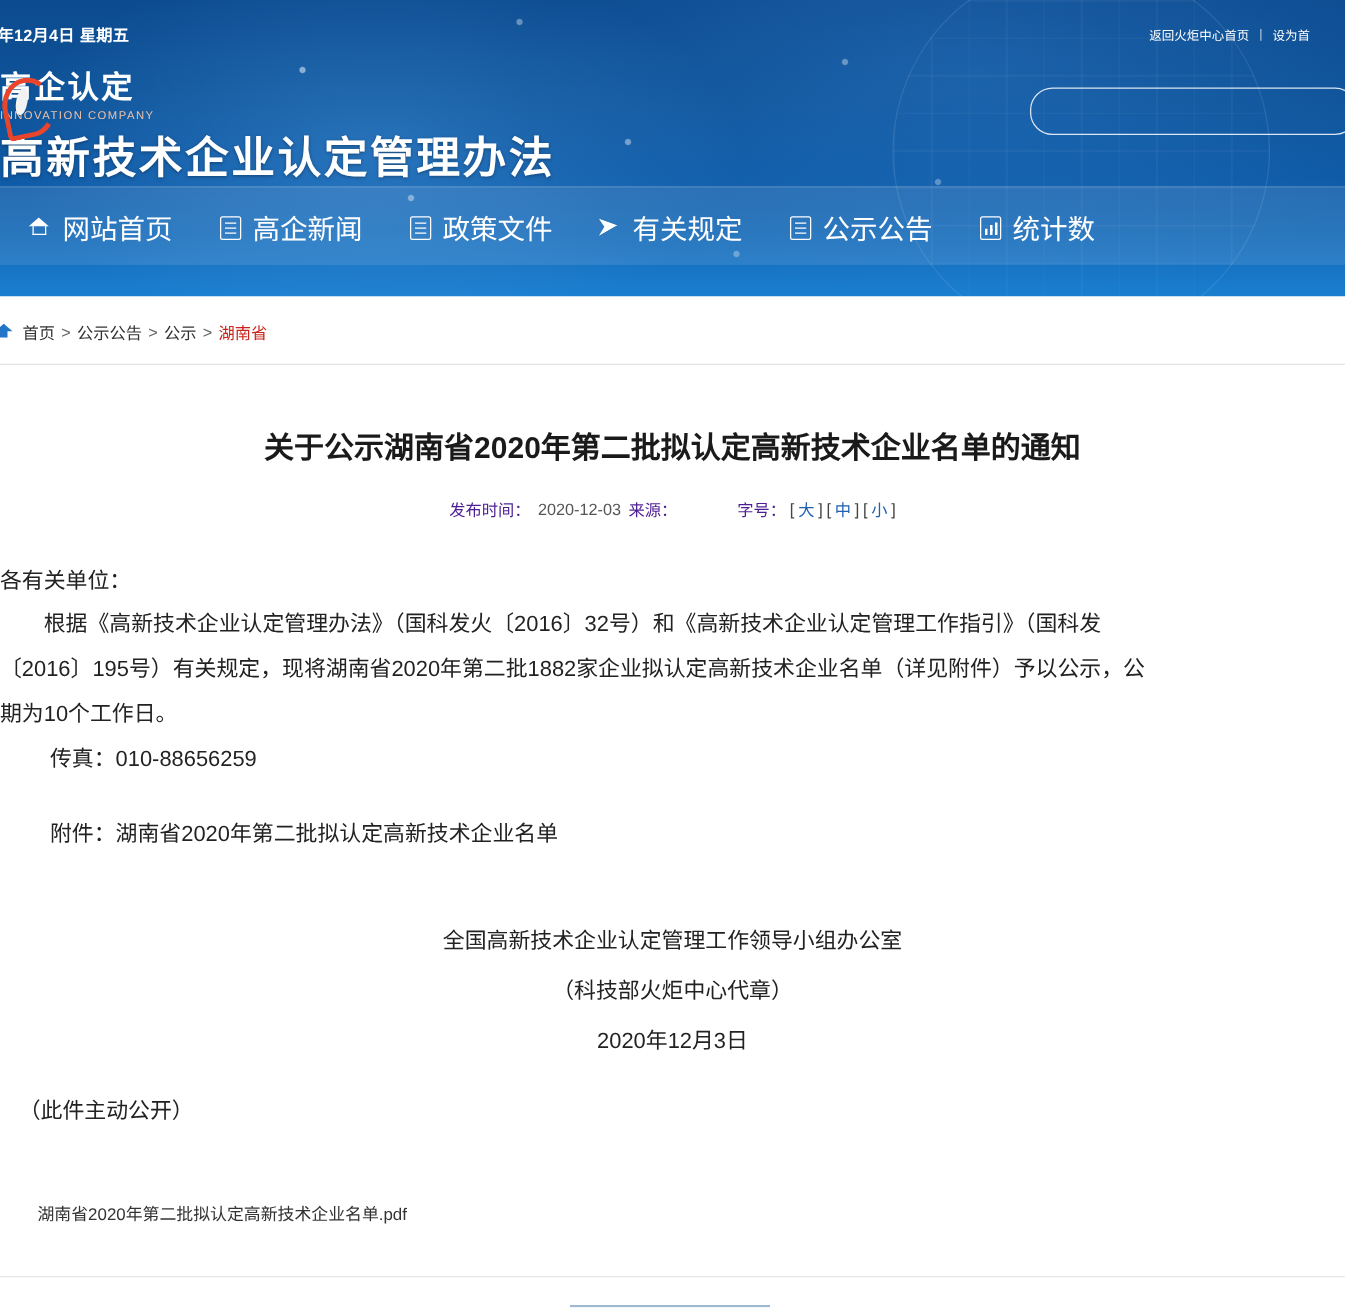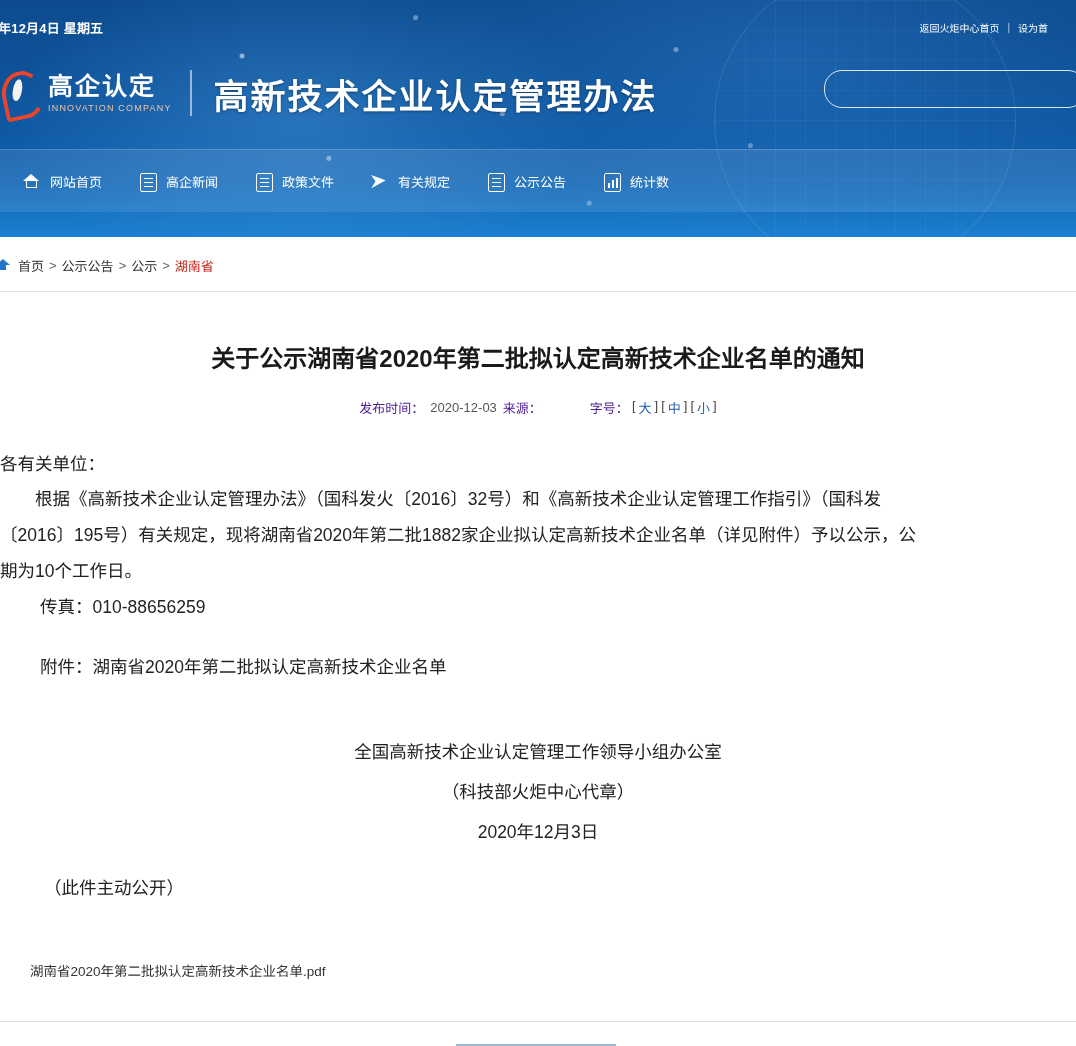--- a/index.html
+++ b/index.html
@@ -86,22 +86,23 @@
     padding-right: 4px;
   }
   .topbar-right .sep { color: rgba(255,255,255,.7); }
   .topbar-right a { color: #fff; text-decoration: none; }
 
   
   .logo-area {
     position: absolute;
     left: 0; top: 58px;
     display: flex;
-    align-items: center;
+    align-items: flex-start;
     height: 70px;
+    flex-direction: column;
   }
   .logo-mark {
     width: 46px; height: 52px;
     margin-left: -4px;
     margin-right: 6px;
     position: relative;
   }
   .logo-mark .swoosh {
     position: absolute;
     left: 6px; top: 4px;
@@ -183,21 +184,21 @@
     background: rgba(255,255,255,0.10);
     border-top: 1px solid rgba(255,255,255,0.18);
     display: flex;
     align-items: center;
   }
   .nav-item {
     display: flex;
     align-items: center;
     gap: 9px;
     color: #ffffff;
-    font-size: 13px;
+    font-size: 22px;
     white-space: nowrap;
     cursor: pointer;
     padding: 0 18px;
   }
   .nav-item:first-child { padding-left: 22px; }
   .nav-ico {
     width: 19px; height: 19px;
     display: inline-block;
     position: relative;
   }
@@ -324,21 +325,21 @@
     margin-top: 22px;
     display: flex;
     justify-content: center;
     align-items: center;
     font-size: 13px;
     color: #555;
     gap: 6px;
   }
   .art-meta .label { color: #4c1d95; }
   .art-meta .val { color: #555; }
-  .art-meta .fs-group { margin-left: 36px; display: flex; gap: 3px; align-items: flex-start;}
+  .art-meta .fs-group { margin-left: 36px; display: flex; gap: 3px; align-items: center;}
   .art-meta .fs-link { color: #2060b0; cursor: pointer; }
   .art-meta .brk { color: #444; }
 
   .art-body {
     margin-top: 30px;
     font-size: 17.5px;
     color: #222;
     line-height: 2.05;
     padding: 0 0 0 0;
   }
@@ -351,21 +352,21 @@
     font-size: 17.5px;
   }
   .signature {
     margin-top: 46px;
     text-align: center;
     font-size: 17.5px;
     line-height: 2.3;
   }
   .public-note {
     margin-top: 18px;
-    margin-left: 44px;
+    margin-left: 15px;
     font-size: 17.5px;
   }
   .attachment-file {
     margin-top: 52px;
     margin-left: 30px;
     font-size: 13.5px;
     color: #333;
     cursor: pointer;
   }
   .bottom-rule {

